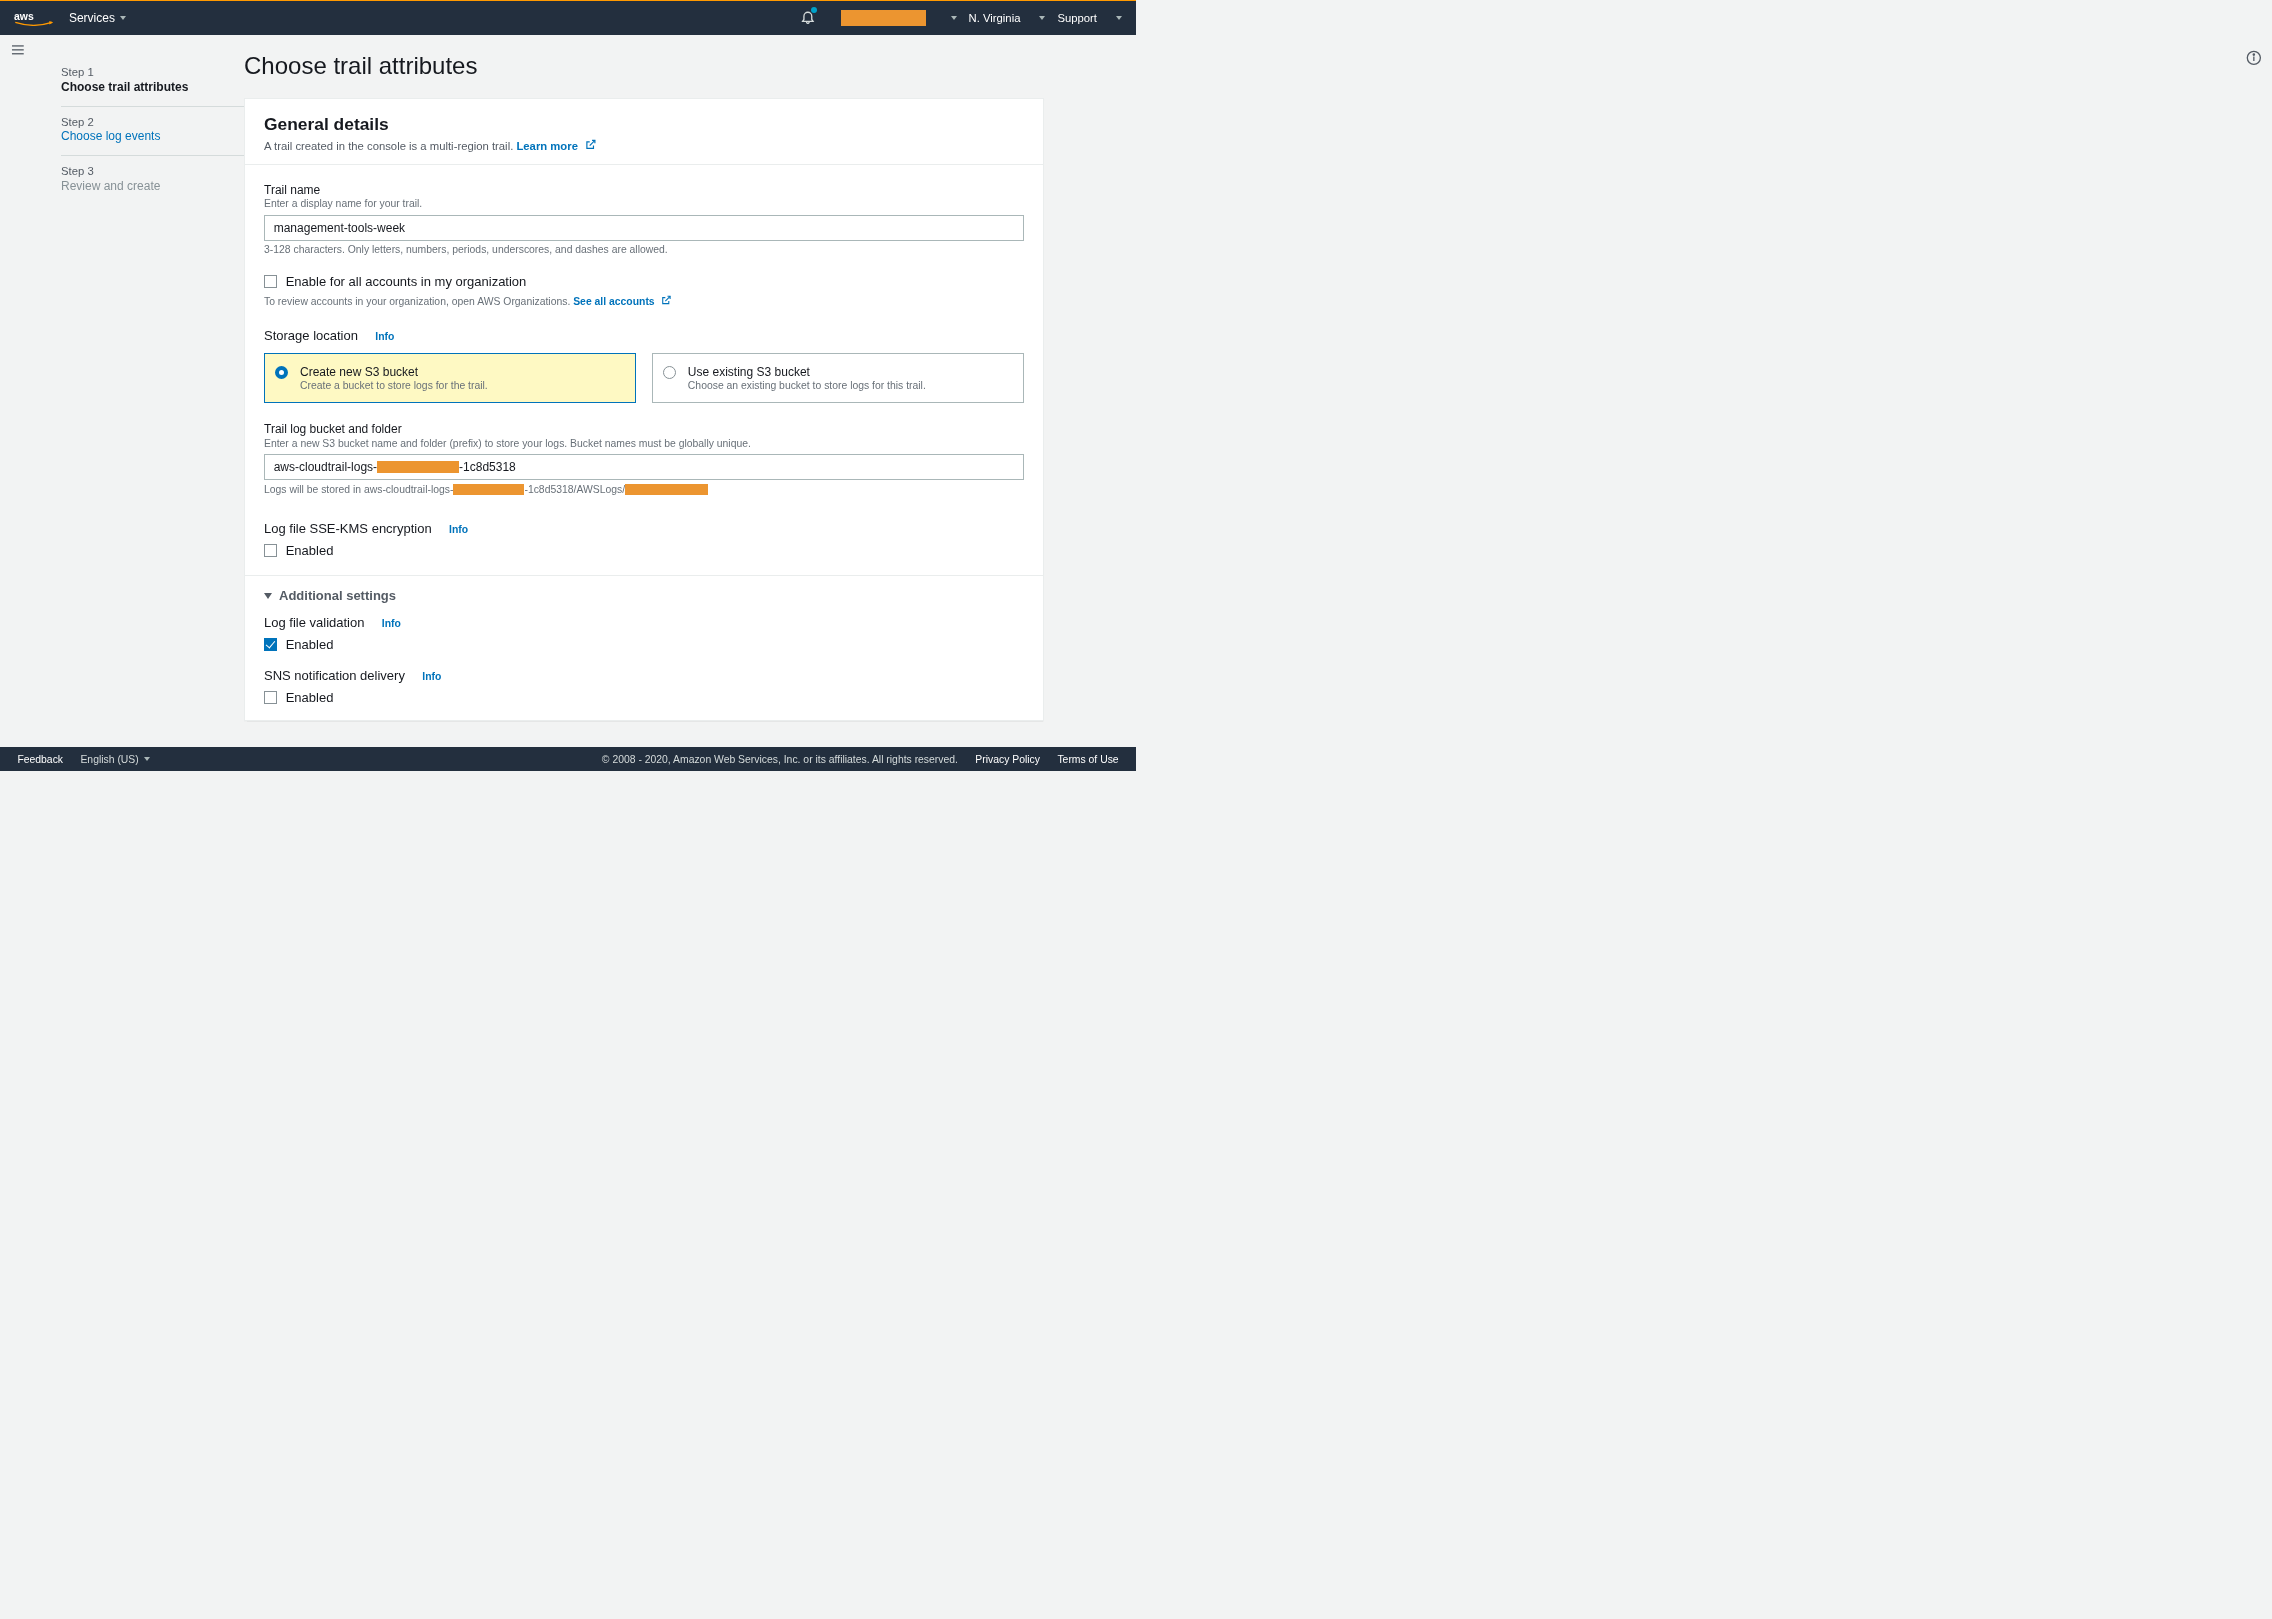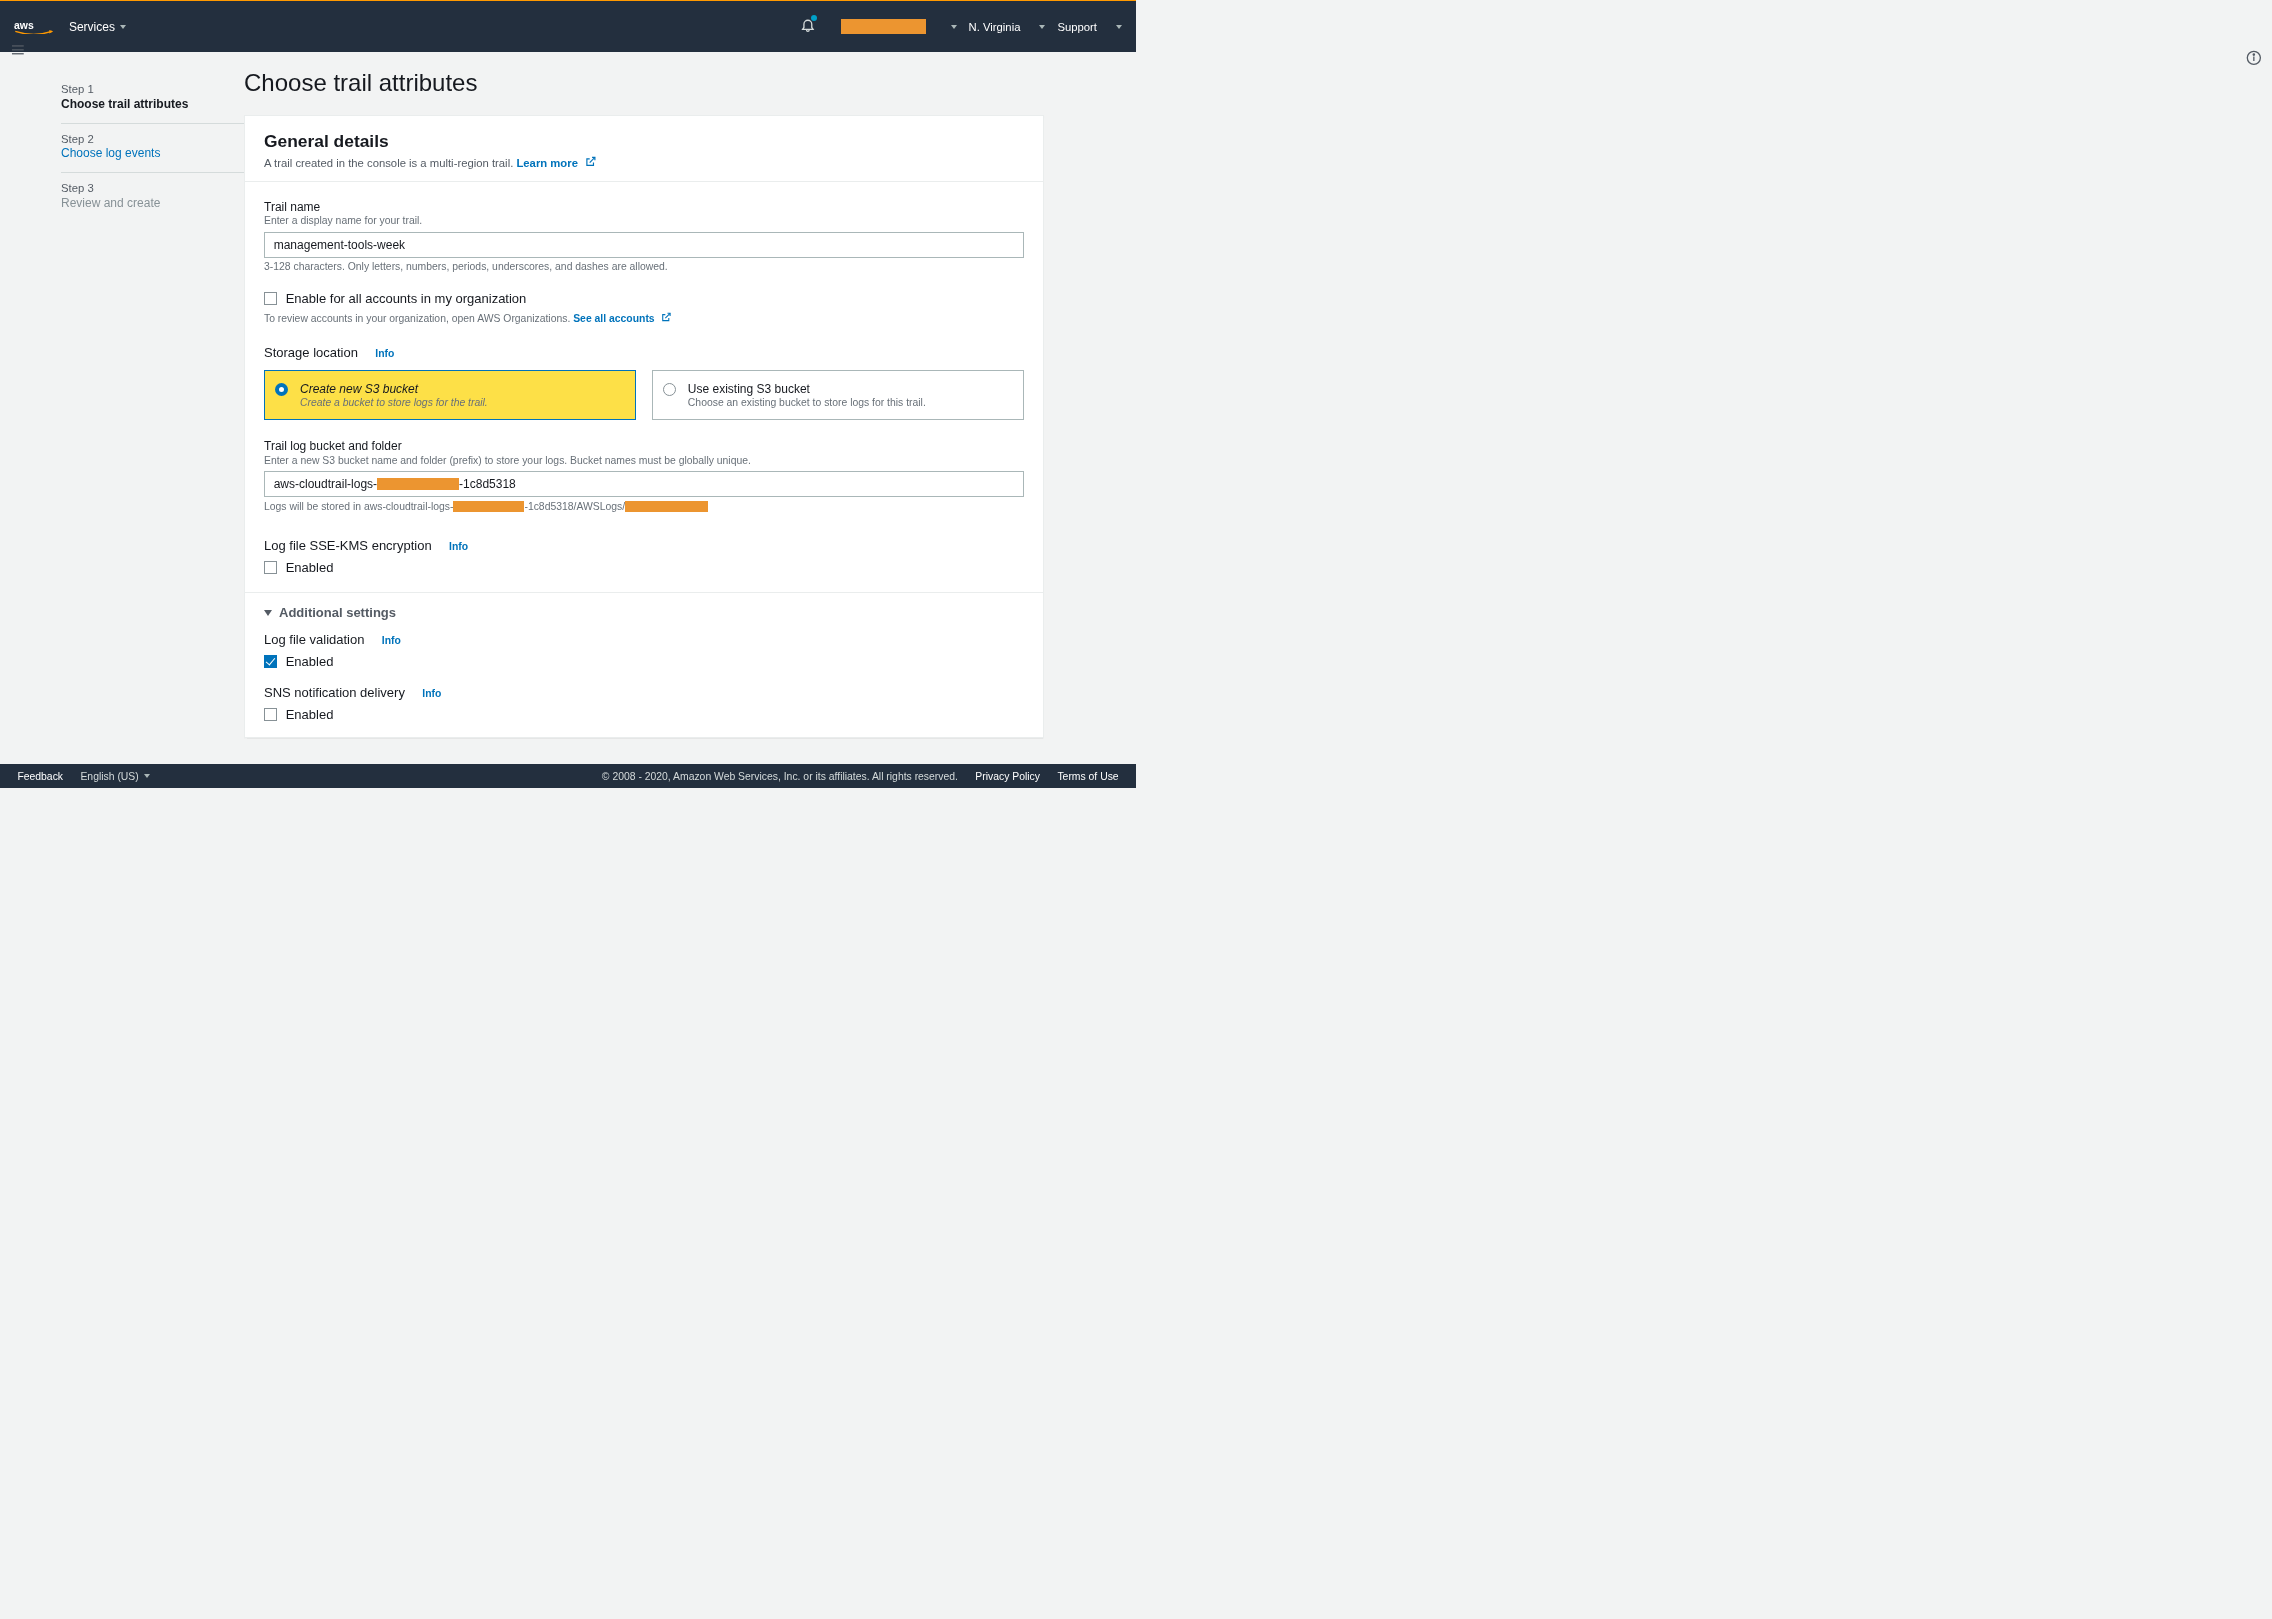--- a/index.html
+++ b/index.html
@@ -1,17 +1,17 @@
 <!DOCTYPE html>
 <html style="font-size:14px"><head>
 <meta charset="utf-8">
 <style>
 * { box-sizing: border-box; margin: 0; padding: 0; font-family: "Amazon Ember", "Helvetica Neue", Arial, sans-serif; }
 body { background: #f2f3f3; color: #16191f; font-size: 12px; width: 1136px; }
-.topbar { background: #232f3e; height: 52px; display: flex; align-items: center; padding: 0 14px; color: #fff; border-top: 1.7px solid #f90; }
+.topbar { background: #232f3e; height: 35px; display: flex; align-items: center; padding: 0 14px; color: #fff; border-top: 1.7px solid #f90; }
 .topbar .aws-logo { margin-right: 15.7px; display: flex; align-items: center;}
 .topbar .aws-logo svg { height: 15.7px; }
 .topbar .services { display: flex; align-items: center; gap: 5.2px; font-size: 12px; cursor: pointer;}
 .topbar .spacer { flex: 1; }
 .topbar .notif { position: relative; margin-right: 14px; cursor:pointer;}
 .topbar .notif .dot { position:absolute; top:-1.7px; right:-1.7px; width:6px; height:6px; background:#00a1c9; border-radius:50%;}
 .topbar .acct-box { background:#ec9530; width: 85px; height: 15.7px; margin-right:5.2px; }
 .topbar .nav-item { display:flex; align-items:center; gap:19px; margin-left:12px; font-size:11.3px; cursor:pointer;}
 .caret-down { width:0; height:0; border-left:3.5px solid transparent; border-right:3.5px solid transparent; border-top:4.3px solid #aab7b8; display:inline-block;}
 .left-toggle { position:absolute; left:0; top:42px; width:35px; text-align:center; cursor:pointer;}
@@ -42,21 +42,21 @@
 .check-row.compact { margin-top:5.2px;}
 .faux-check { width:13px; height:13px; border:0.9px solid #879196; background:#fff; flex-shrink:0;}
 .faux-check.checked { background:#0073bb; border-color:#0073bb; position:relative;}
 .faux-check.checked::after { content:""; position:absolute; left:2.6px; top:0px; width:4.3px; height:7.8px; border:solid #fff; border-width:0 1.7px 1.7px 0; transform:rotate(40deg);}
 .check-label { font-size:13px; }
 .inline-link { color:#0073bb; font-weight:700; text-decoration:none; font-size:10.4px; margin-left:8.7px;}
 .sublabel-row { display:flex; align-items:baseline; gap:8.7px; margin-top:21px;}
 .sublabel-row .field-label { font-size:13px; font-weight:400;}
 .radio-grid { display:flex; gap:15.7px; margin-top:8.7px;}
 .radio-card { flex:1; border:0.9px solid #aab7b8; padding:10.4px 12px 10.4px 35px; position:relative; cursor:pointer;}
-.radio-card.selected { border:0.9px solid #0073bb; background:#fde047;font-style:italic;}
+.radio-card.selected { border:0.9px solid #0073bb; background:#fef9c3;}
 .radio-dot { position:absolute; left:10.4px; top:12px; width:13px; height:13px; border:0.9px solid #879196; border-radius:50%; background:#fff;}
 .radio-card.selected .radio-dot { border:4.3px solid #0073bb; }
 .radio-title { font-size:12px; font-weight:400;}
 .radio-sub { font-size:10.4px; color:#687078; margin-top:1.7px;}
 .redact { display:inline-block; background:#ec9530; height:11.3px; vertical-align:middle;}
 .redact.w1 { width:82px;}
 .redact.w2 { width:71px;}
 .redact.w3 { width:83px;}
 .expander { padding:12px 19px 3.5px 19px; border-top:0.9px solid #eaeded;}
 .exp-head { display:flex; align-items:center; gap:7px; cursor:pointer; font-size:13px; font-weight:700; color:#545b64;}

